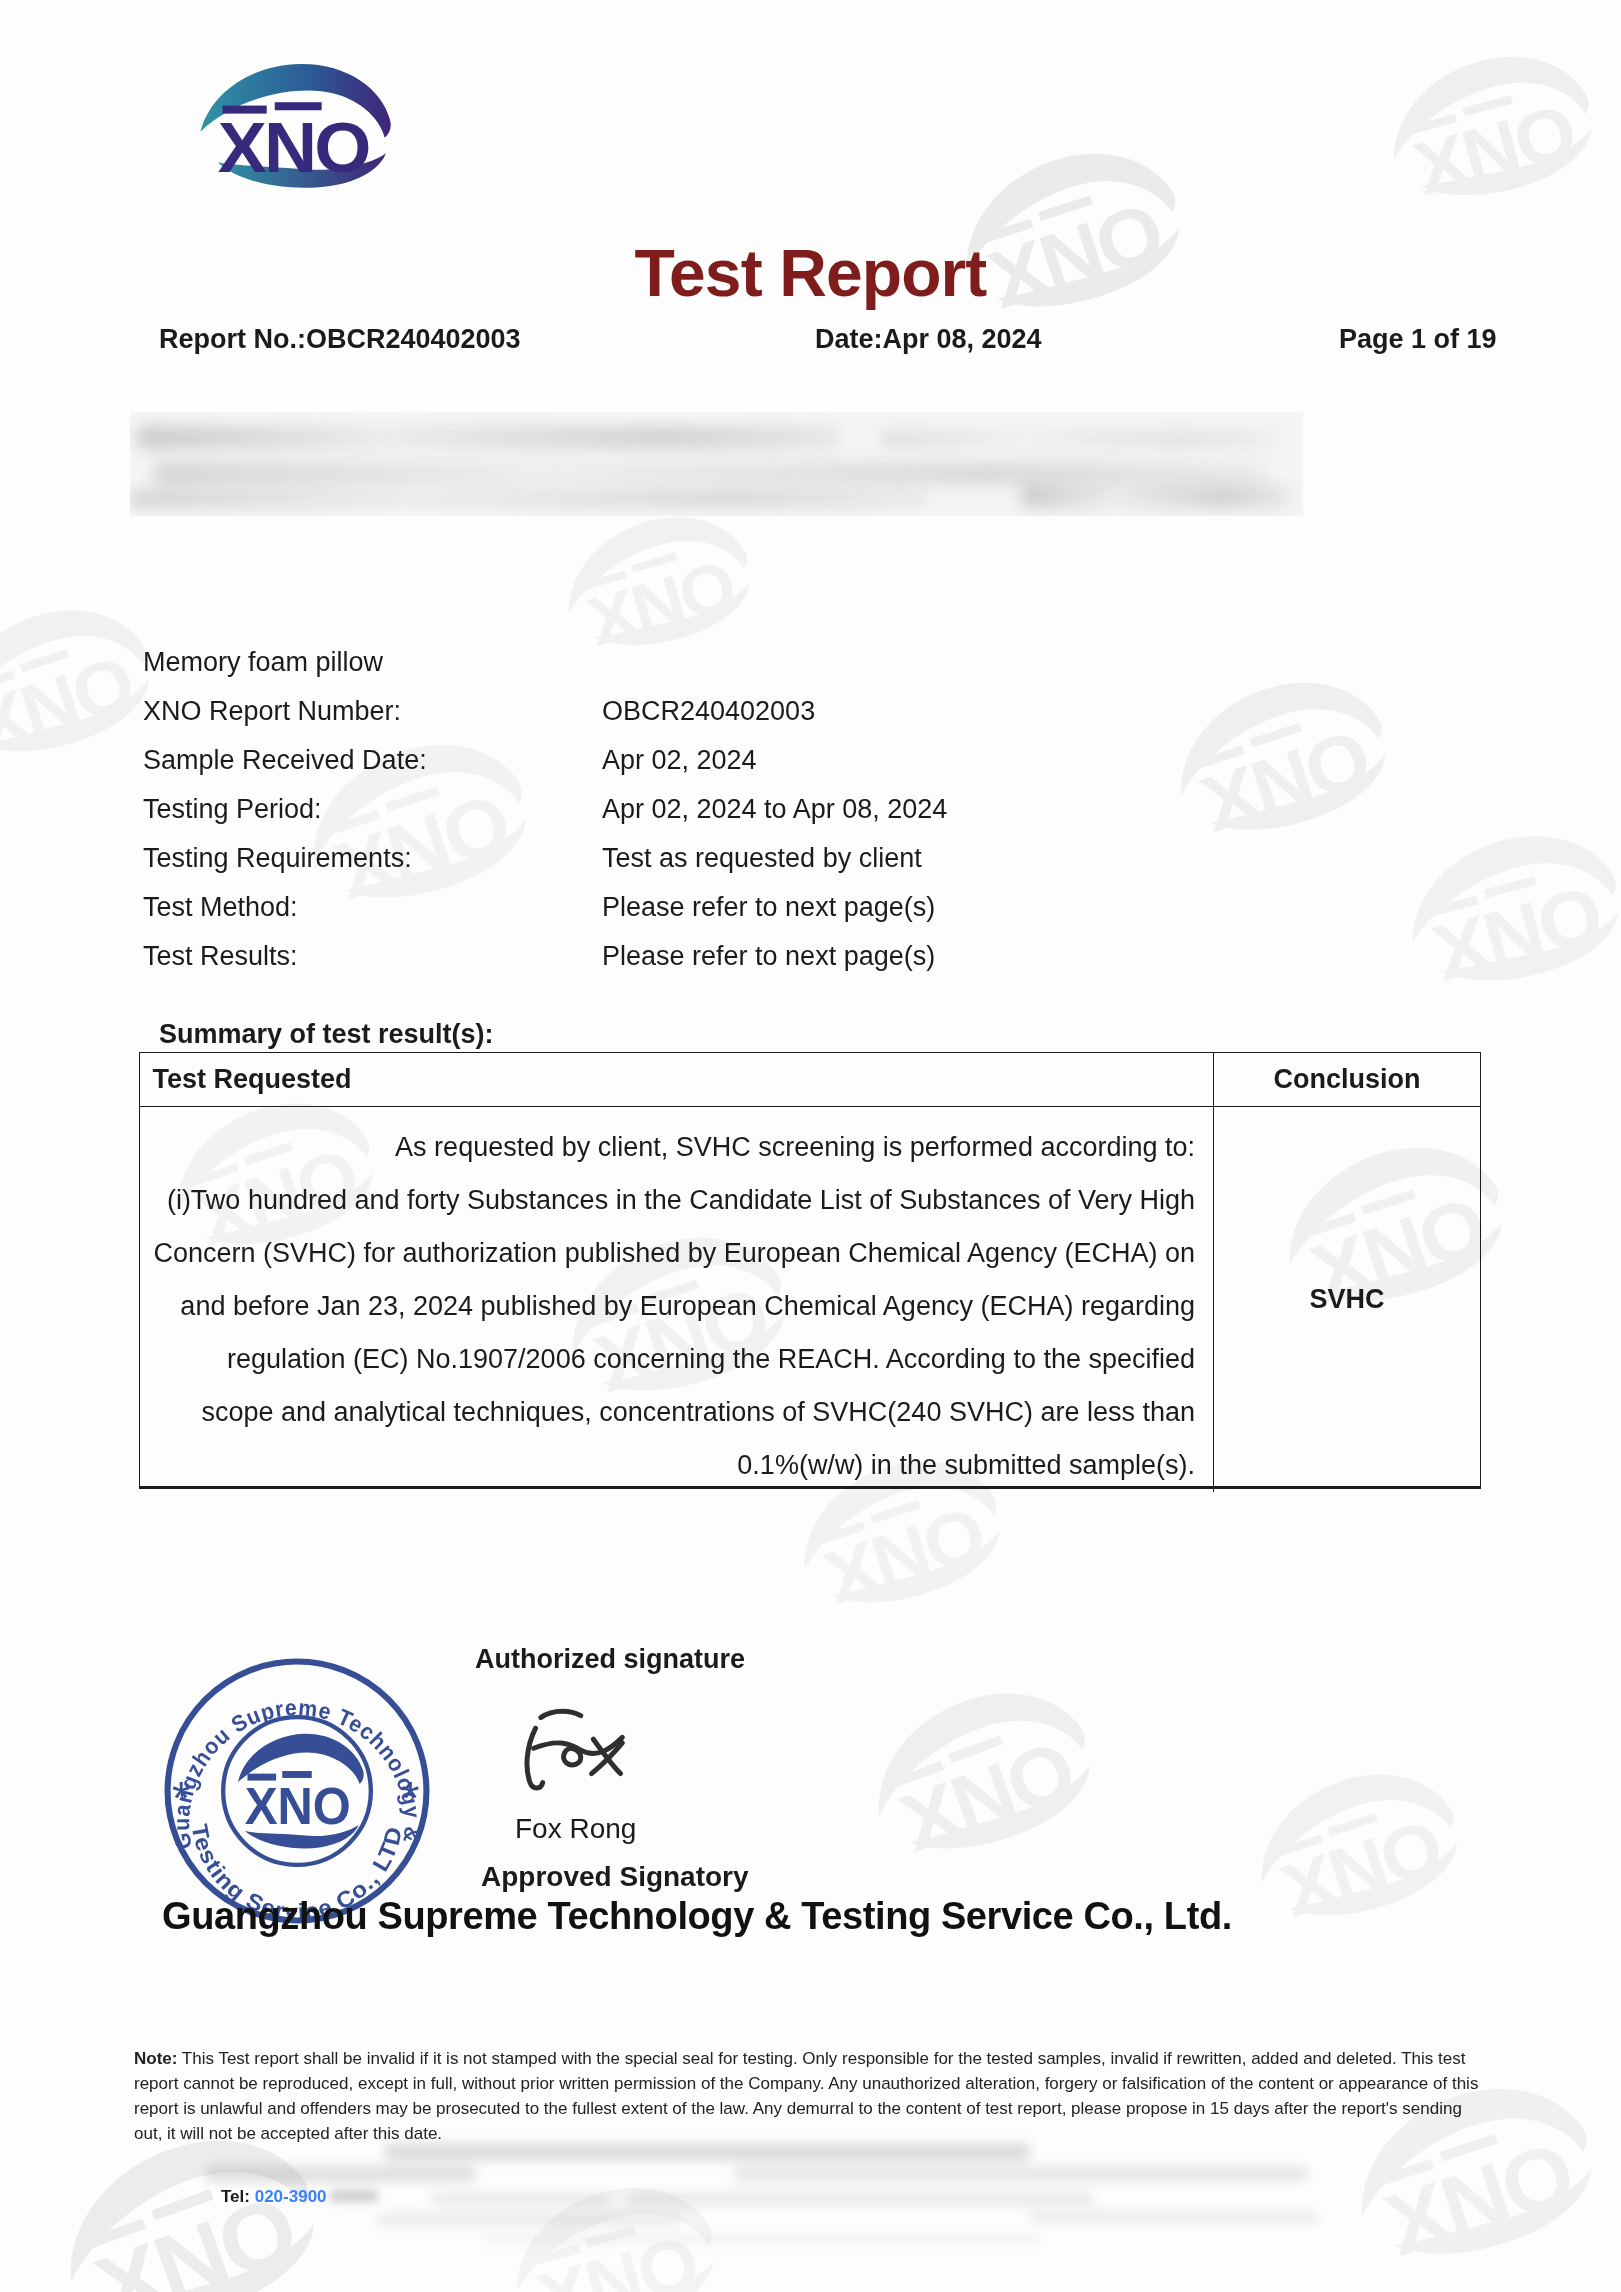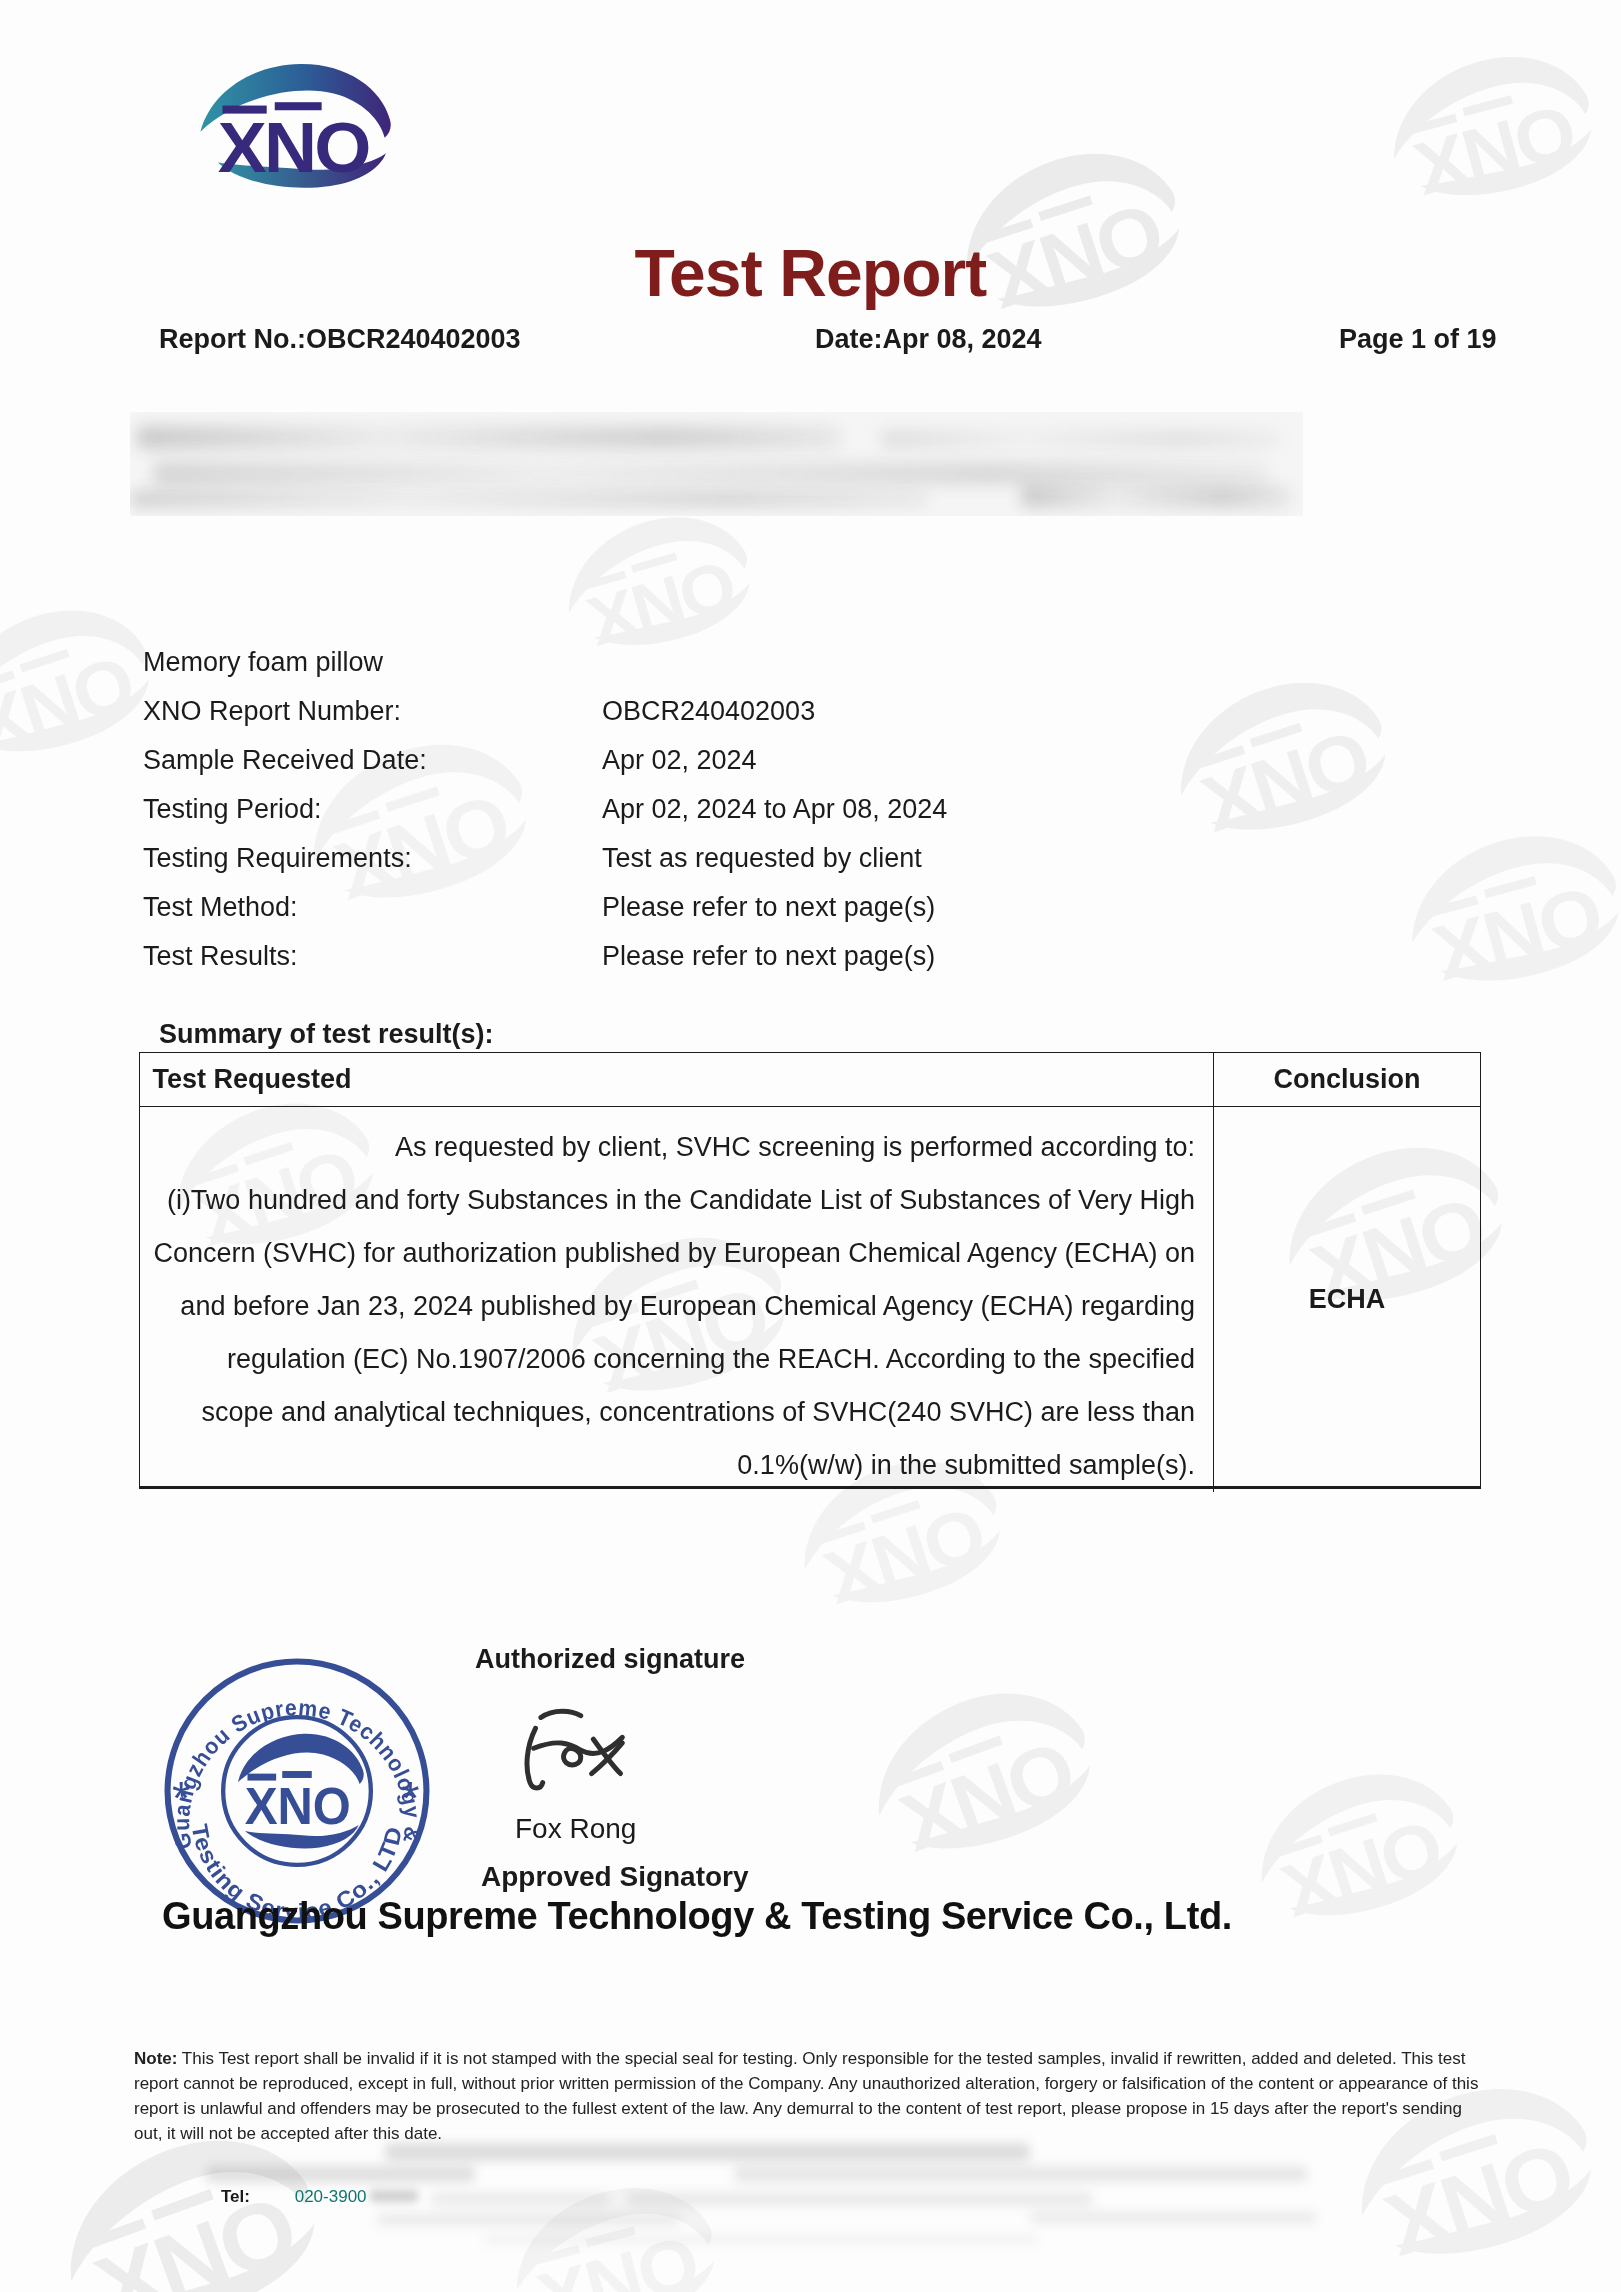--- a/index.html
+++ b/index.html
@@ -59,21 +59,21 @@
   .approved{position:absolute; left:481px; top:1861px; font-size:28px; font-weight:bold;}
   .company{
     position:absolute; left:162px; top:1895px; width:1343px;
     font-size:38px; font-weight:bold; letter-spacing:-0.4px; color:#111; z-index:5;
   }
   
   .note{position:absolute; left:134px; top:2046px; width:1358px; font-size:17px; line-height:25px; color:#222;}
   .note b{font-weight:bold;}
   .footbar{position:absolute; border-radius:5.4px; filter:blur(5.4px); background:rgba(125,125,130,.30);}
   .tel{position:absolute; left:221px; top:2187px; font-size:17px; font-weight:bold; white-space:nowrap;}
-  .tel .tel-num{color:#0f766e; font-weight:normal; filter:blur(0.5px);margin-left:40px;}
+  .tel .tel-num{color:#3b82f6; font-weight:bold; filter:blur(0.5px);}
   .tel .tel-tail{display:inline-block; width:48px; height:12.5px; margin-left:3.6px;
     background:rgba(150,150,155,.45); filter:blur(4.5px); border-radius:3.6px;}
 </style>
 </head>
 <body>
 
 <div class="page">
 
   <svg width="0" height="0" style="position:absolute" aria-hidden="true">
     <defs>
@@ -211,21 +211,21 @@
     <div class="tbody">
       <div class="c-req">
         <div class="tline">As requested by client, SVHC screening is performed according to:</div>
         <div class="tline">(i)Two hundred and forty Substances in the Candidate List of Substances of Very High</div>
         <div class="tline">Concern (SVHC) for authorization published by European Chemical Agency (ECHA) on</div>
         <div class="tline">and before Jan 23, 2024 published by European Chemical Agency (ECHA) regarding</div>
         <div class="tline">regulation (EC) No.1907/2006 concerning the REACH. According to the specified</div>
         <div class="tline">scope and analytical techniques, concentrations of SVHC(240 SVHC) are less than</div>
         <div class="tline">0.1%(w/w) in the submitted sample(s).</div>
       </div>
-      <div class="c-con">ECHA</div>
+      <div class="c-con">SVHC</div>
     </div>
   </div>
 
   <svg class="stamp" viewBox="0 0 320 320">
     <defs>
       <path id="arcTop" d="M 42,235 A 124,124 0 1 1 278,235" fill="none"></path>
       <path id="arcBot" d="M 38,186 A 122,122 0 0 0 282,186" fill="none"></path>
     </defs>
     <g fill="none" stroke="#28418f">
       <circle cx="160" cy="160" r="149" stroke-width="7"></circle>

